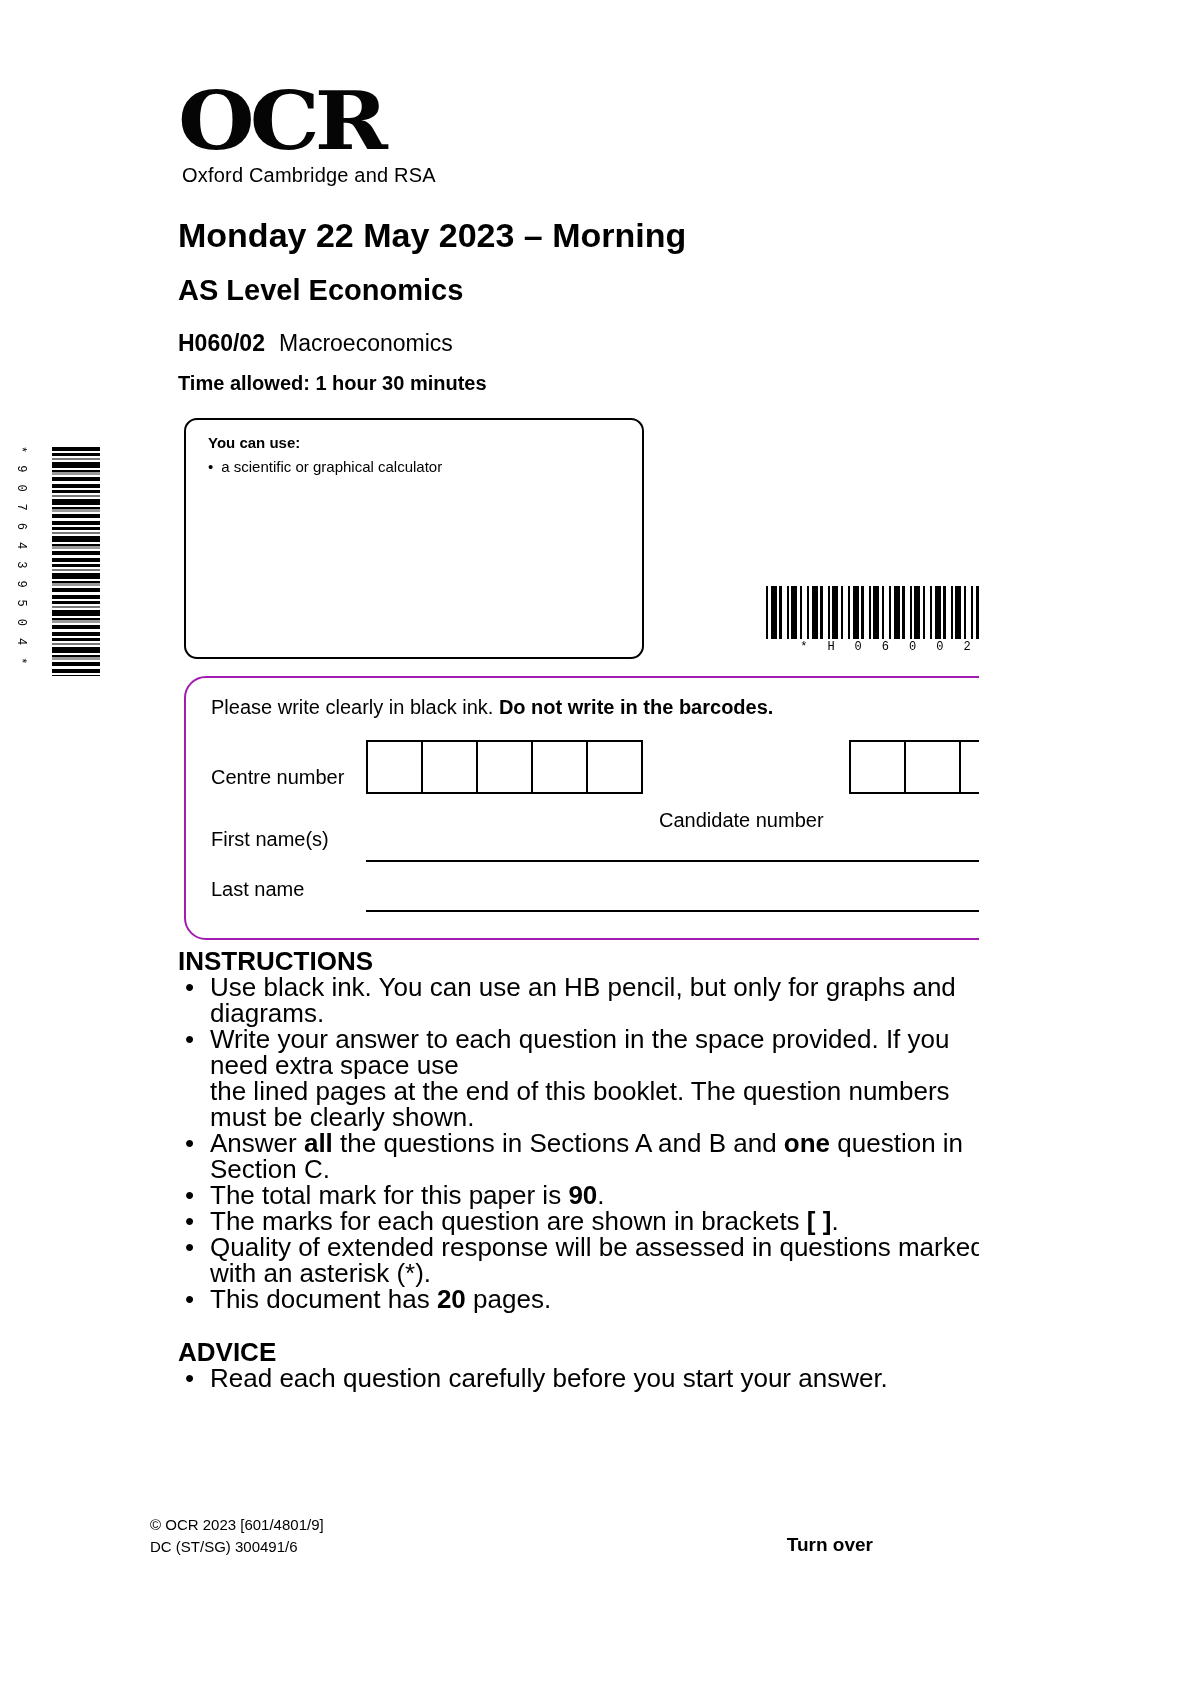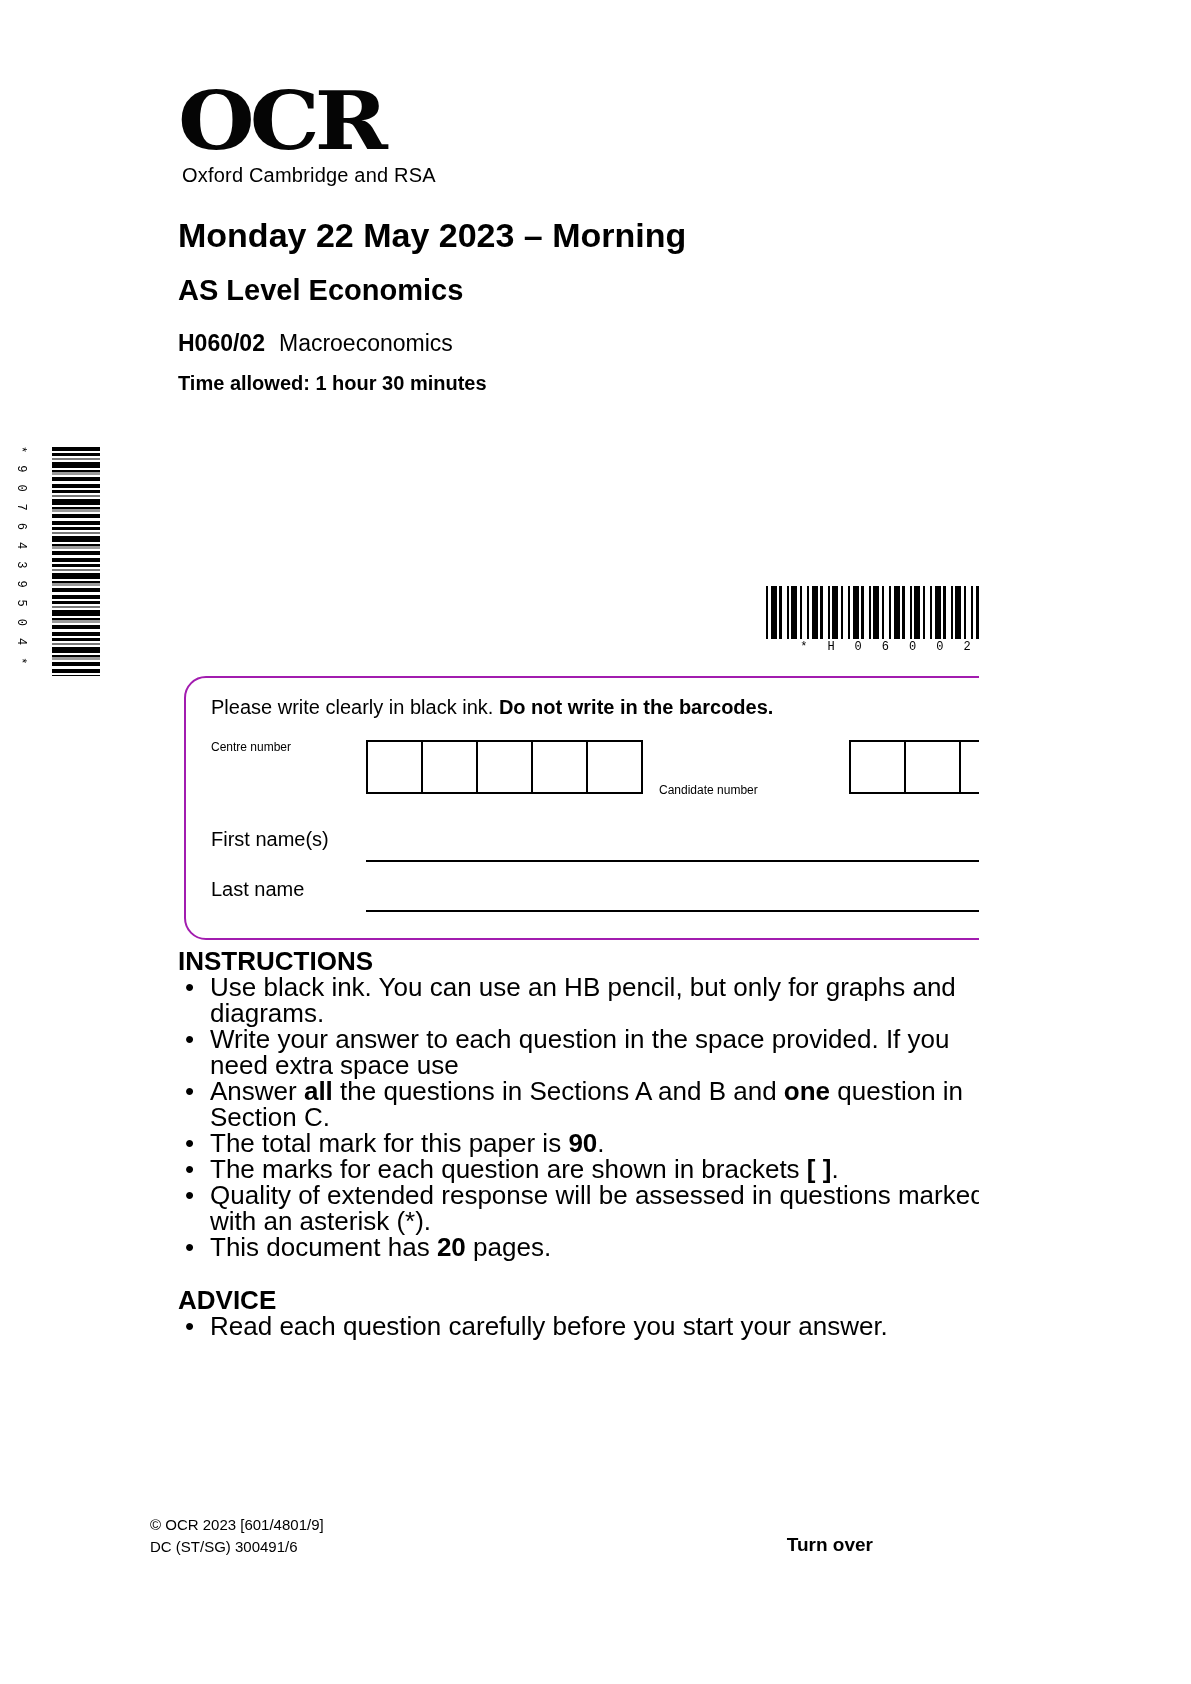--- a/index.html
+++ b/index.html
@@ -43,21 +43,21 @@
       #000 13px 16px,#fff 16px 21px,#000 21px 23px,#fff 23px 25px,
       #000 25px 31px,#fff 31px 34px,#000 34px 36px,#fff 36px 41px);}
   .hcode{left:766px;top:640px;width:276px;text-align:center;
          font-family:"Liberation Mono",monospace;font-size:12px;letter-spacing:20px;
          padding-left:10px;box-sizing:border-box;white-space:nowrap;}
 
   
   .cand-box{left:184px;top:676px;width:901px;height:260px;border:2px solid #a21caf;border-radius:22px;}
   .cand-box .notice{position:absolute;left:25px;top:18px;font-size:20px;}
   .numrow{position:absolute;left:0;top:62px;width:100%;height:52px;}
-  .numrow .lab{position:absolute;font-size:12px;top:0;}
+  .numrow .lab{position:absolute;font-size:20px;top:26px;}
   .lab-centre{left:25px;}
   .lab-cand{left:473px;margin-top:43px;}
   .cells{position:absolute;top:0;display:flex;}
   .cells-centre{left:180px;}
   .cells-cand{left:663px;}
   .cell{width:53px;height:50px;border:2px solid #000;margin-left:-2px;background:#fff;}
   .cell:first-child{margin-left:0;}
   .namerow-label{position:absolute;left:25px;font-size:20px;}
   .name1-label{top:150px;}
   .name2-label{top:200px;}
@@ -86,20 +86,26 @@
   <div class="abs logo-ocr">OCR</div>
   <div class="abs logo-tagline">Oxford Cambridge and RSA</div>
 
   <div class="abs title">Monday 22 May 2023 – Morning</div>
   <div class="abs subtitle">AS Level Economics</div>
   <div class="abs paper-line">
     <span class="code">H060/02</span><span>Macroeconomics</span>
   </div>
   <div class="abs time-line">Time allowed: 1 hour 30 minutes</div>
 
+  <div class="abs use-box">
+    <div class="use-heading">You can use:</div>
+    <div class="use-item">
+      <span class="dot">•</span><span>a scientific or graphical calculator</span>
+    </div>
+  </div>
 
   <div class="abs vbars"></div>
   <span class="abs vcode">*9076439504*</span>
 
   <div class="abs hbars"></div>
   <div class="abs hcode">*H06002*</div>
 
   <div class="abs cand-box">
     <div class="notice">
       <span>Please write clearly in black ink. </span><span class="bold">Do not write in the barcodes.</span>
@@ -129,21 +135,21 @@
 
   <div class="abs sections">
 
     <div class="sec-heading">INSTRUCTIONS</div>
     <div class="brow">
       <span class="dot">•</span>
       <span class="btxt">Use black ink. You can use an HB pencil, but only for graphs and diagrams.</span>
     </div>
     <div class="brow">
       <span class="dot">•</span>
-      <span class="btxt"><span>Write your answer to each question in the space provided. If you need extra space use</span><br></span>
+      <span class="btxt"><span>Write your answer to each question in the space provided. If you need extra space use</span><br><span>the lined pages at the end of this booklet. The question numbers must be clearly shown.</span></span>
     </div>
     <div class="brow">
       <span class="dot">•</span>
       <span class="btxt"><span>Answer </span><span class="bold">all</span><span> the questions in Sections A and B and </span><span class="bold">one</span><span> question in Section C.</span></span>
     </div>
 
     <div class="brow">
       <span class="dot">•</span>
       <span class="btxt"><span>The total mark for this paper is </span><span class="bold">90</span><span>.</span></span>
     </div>

